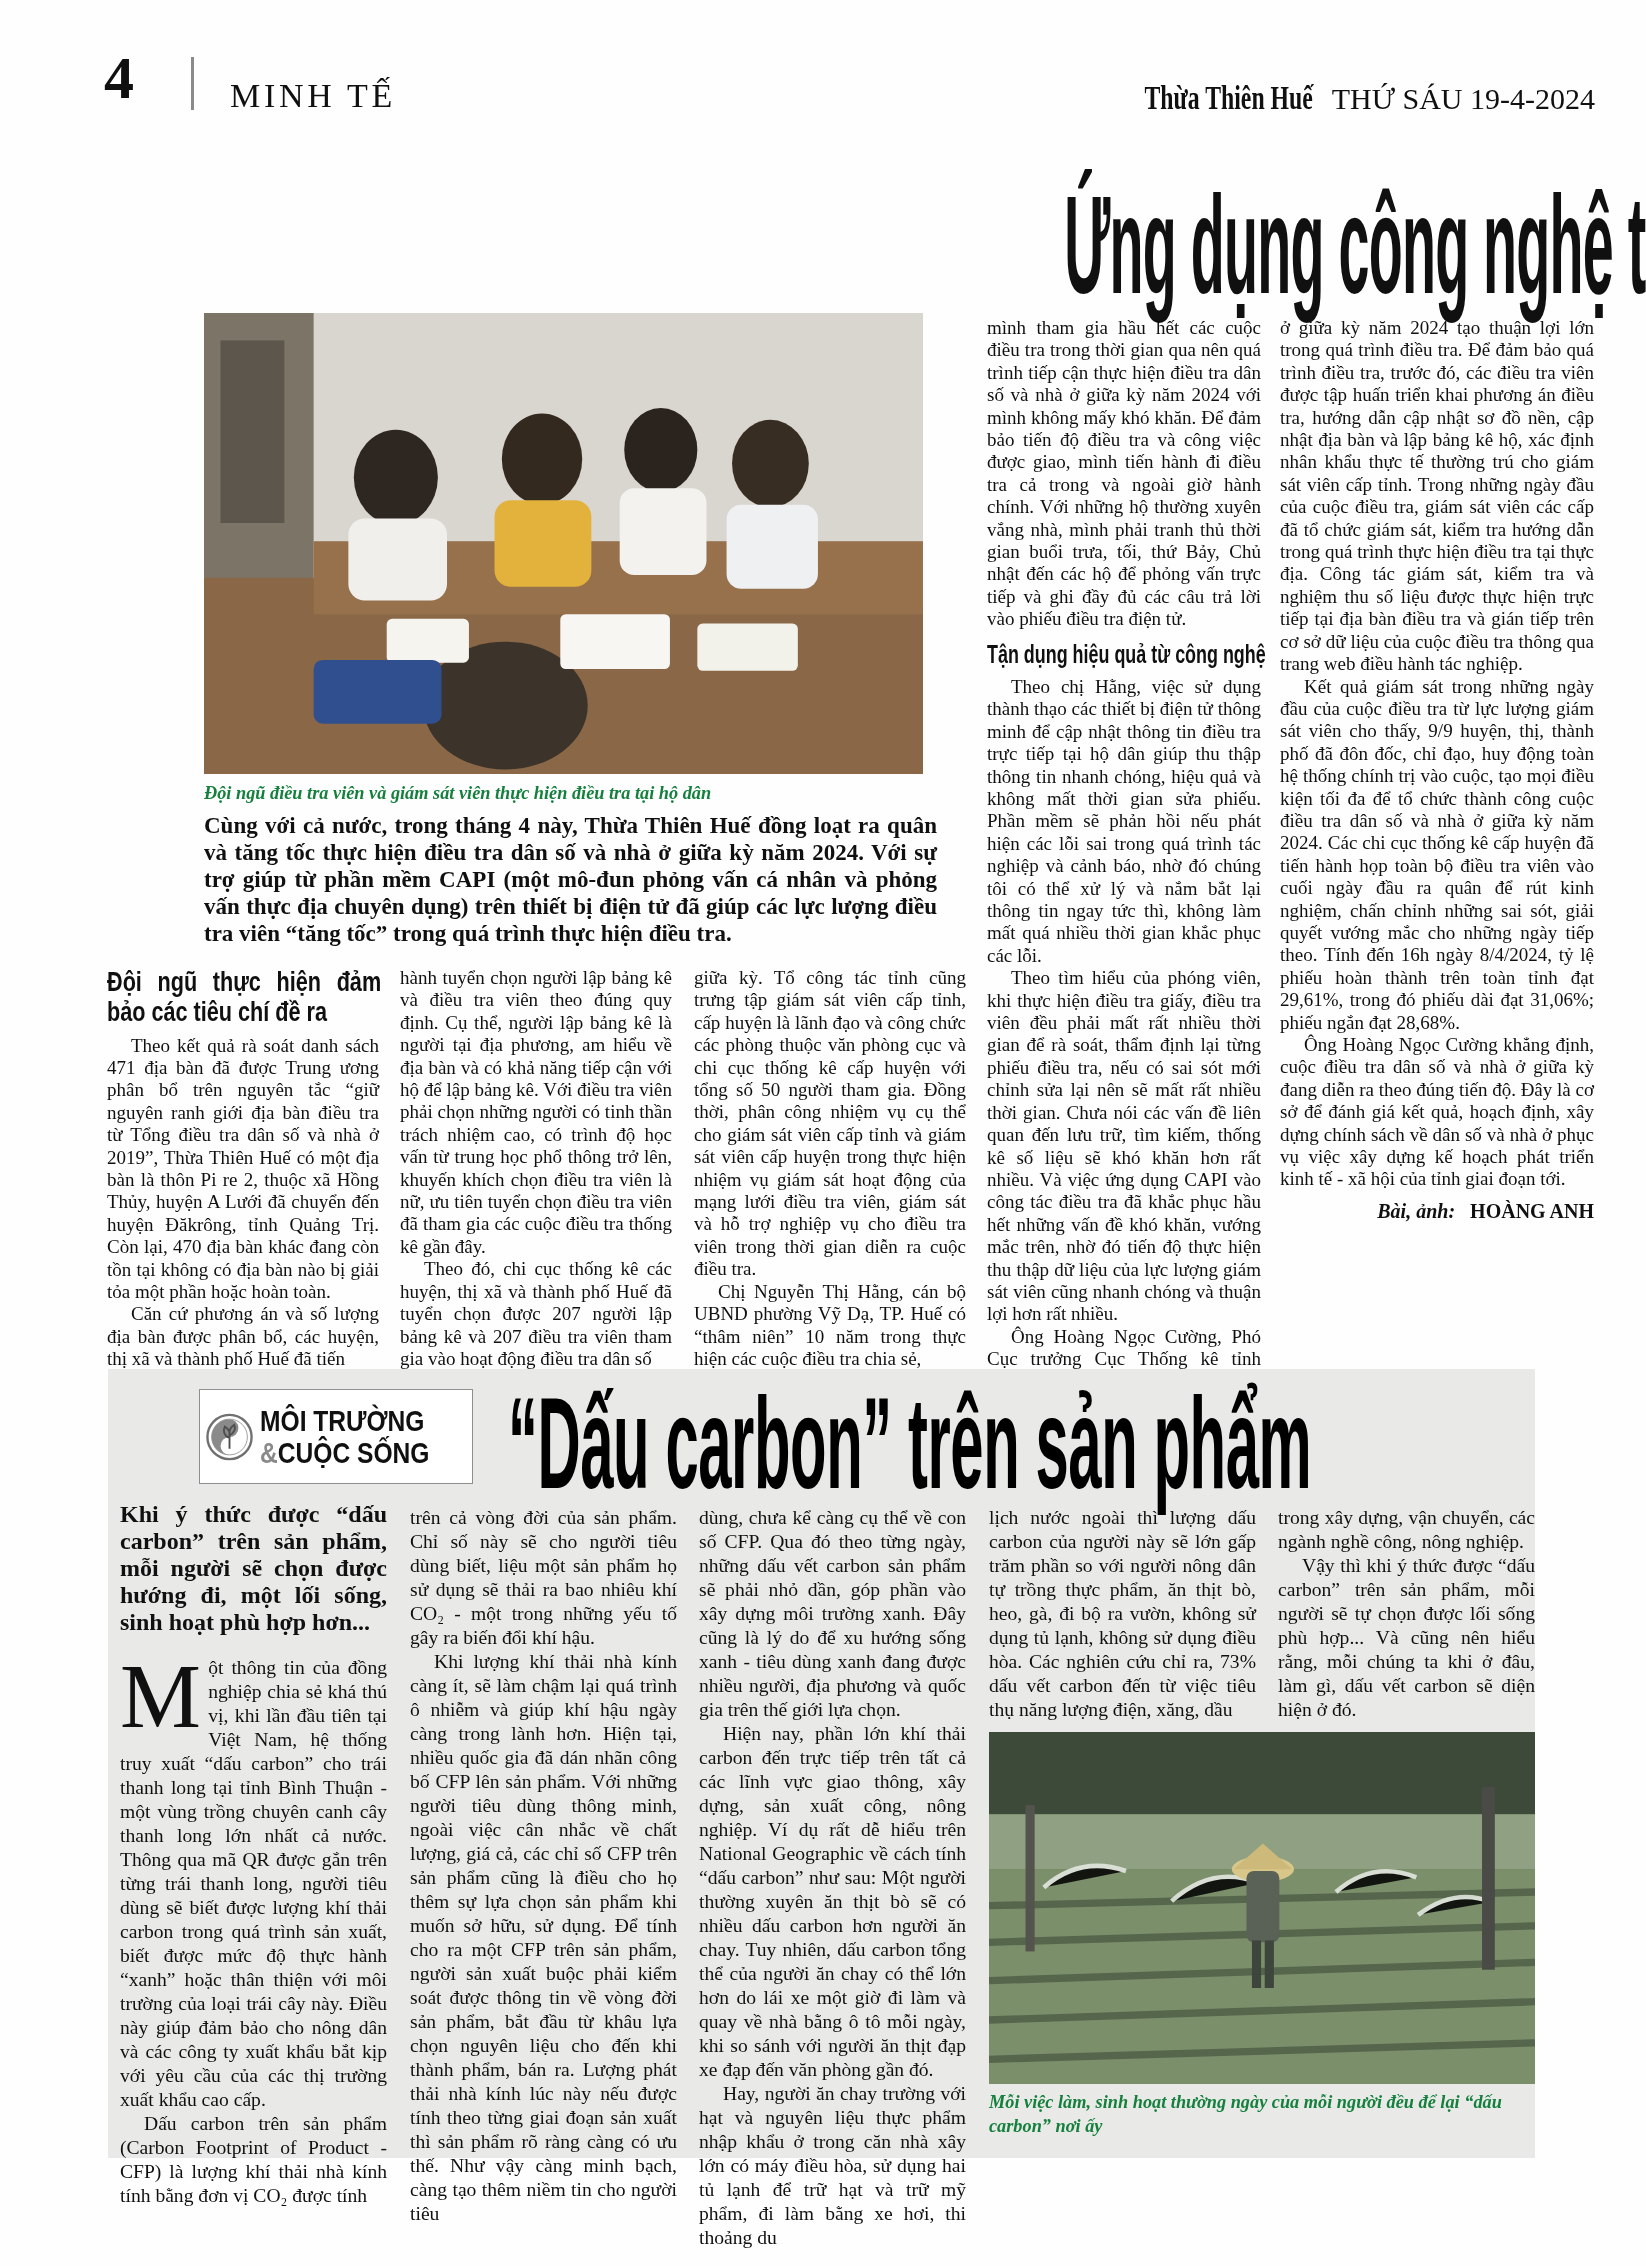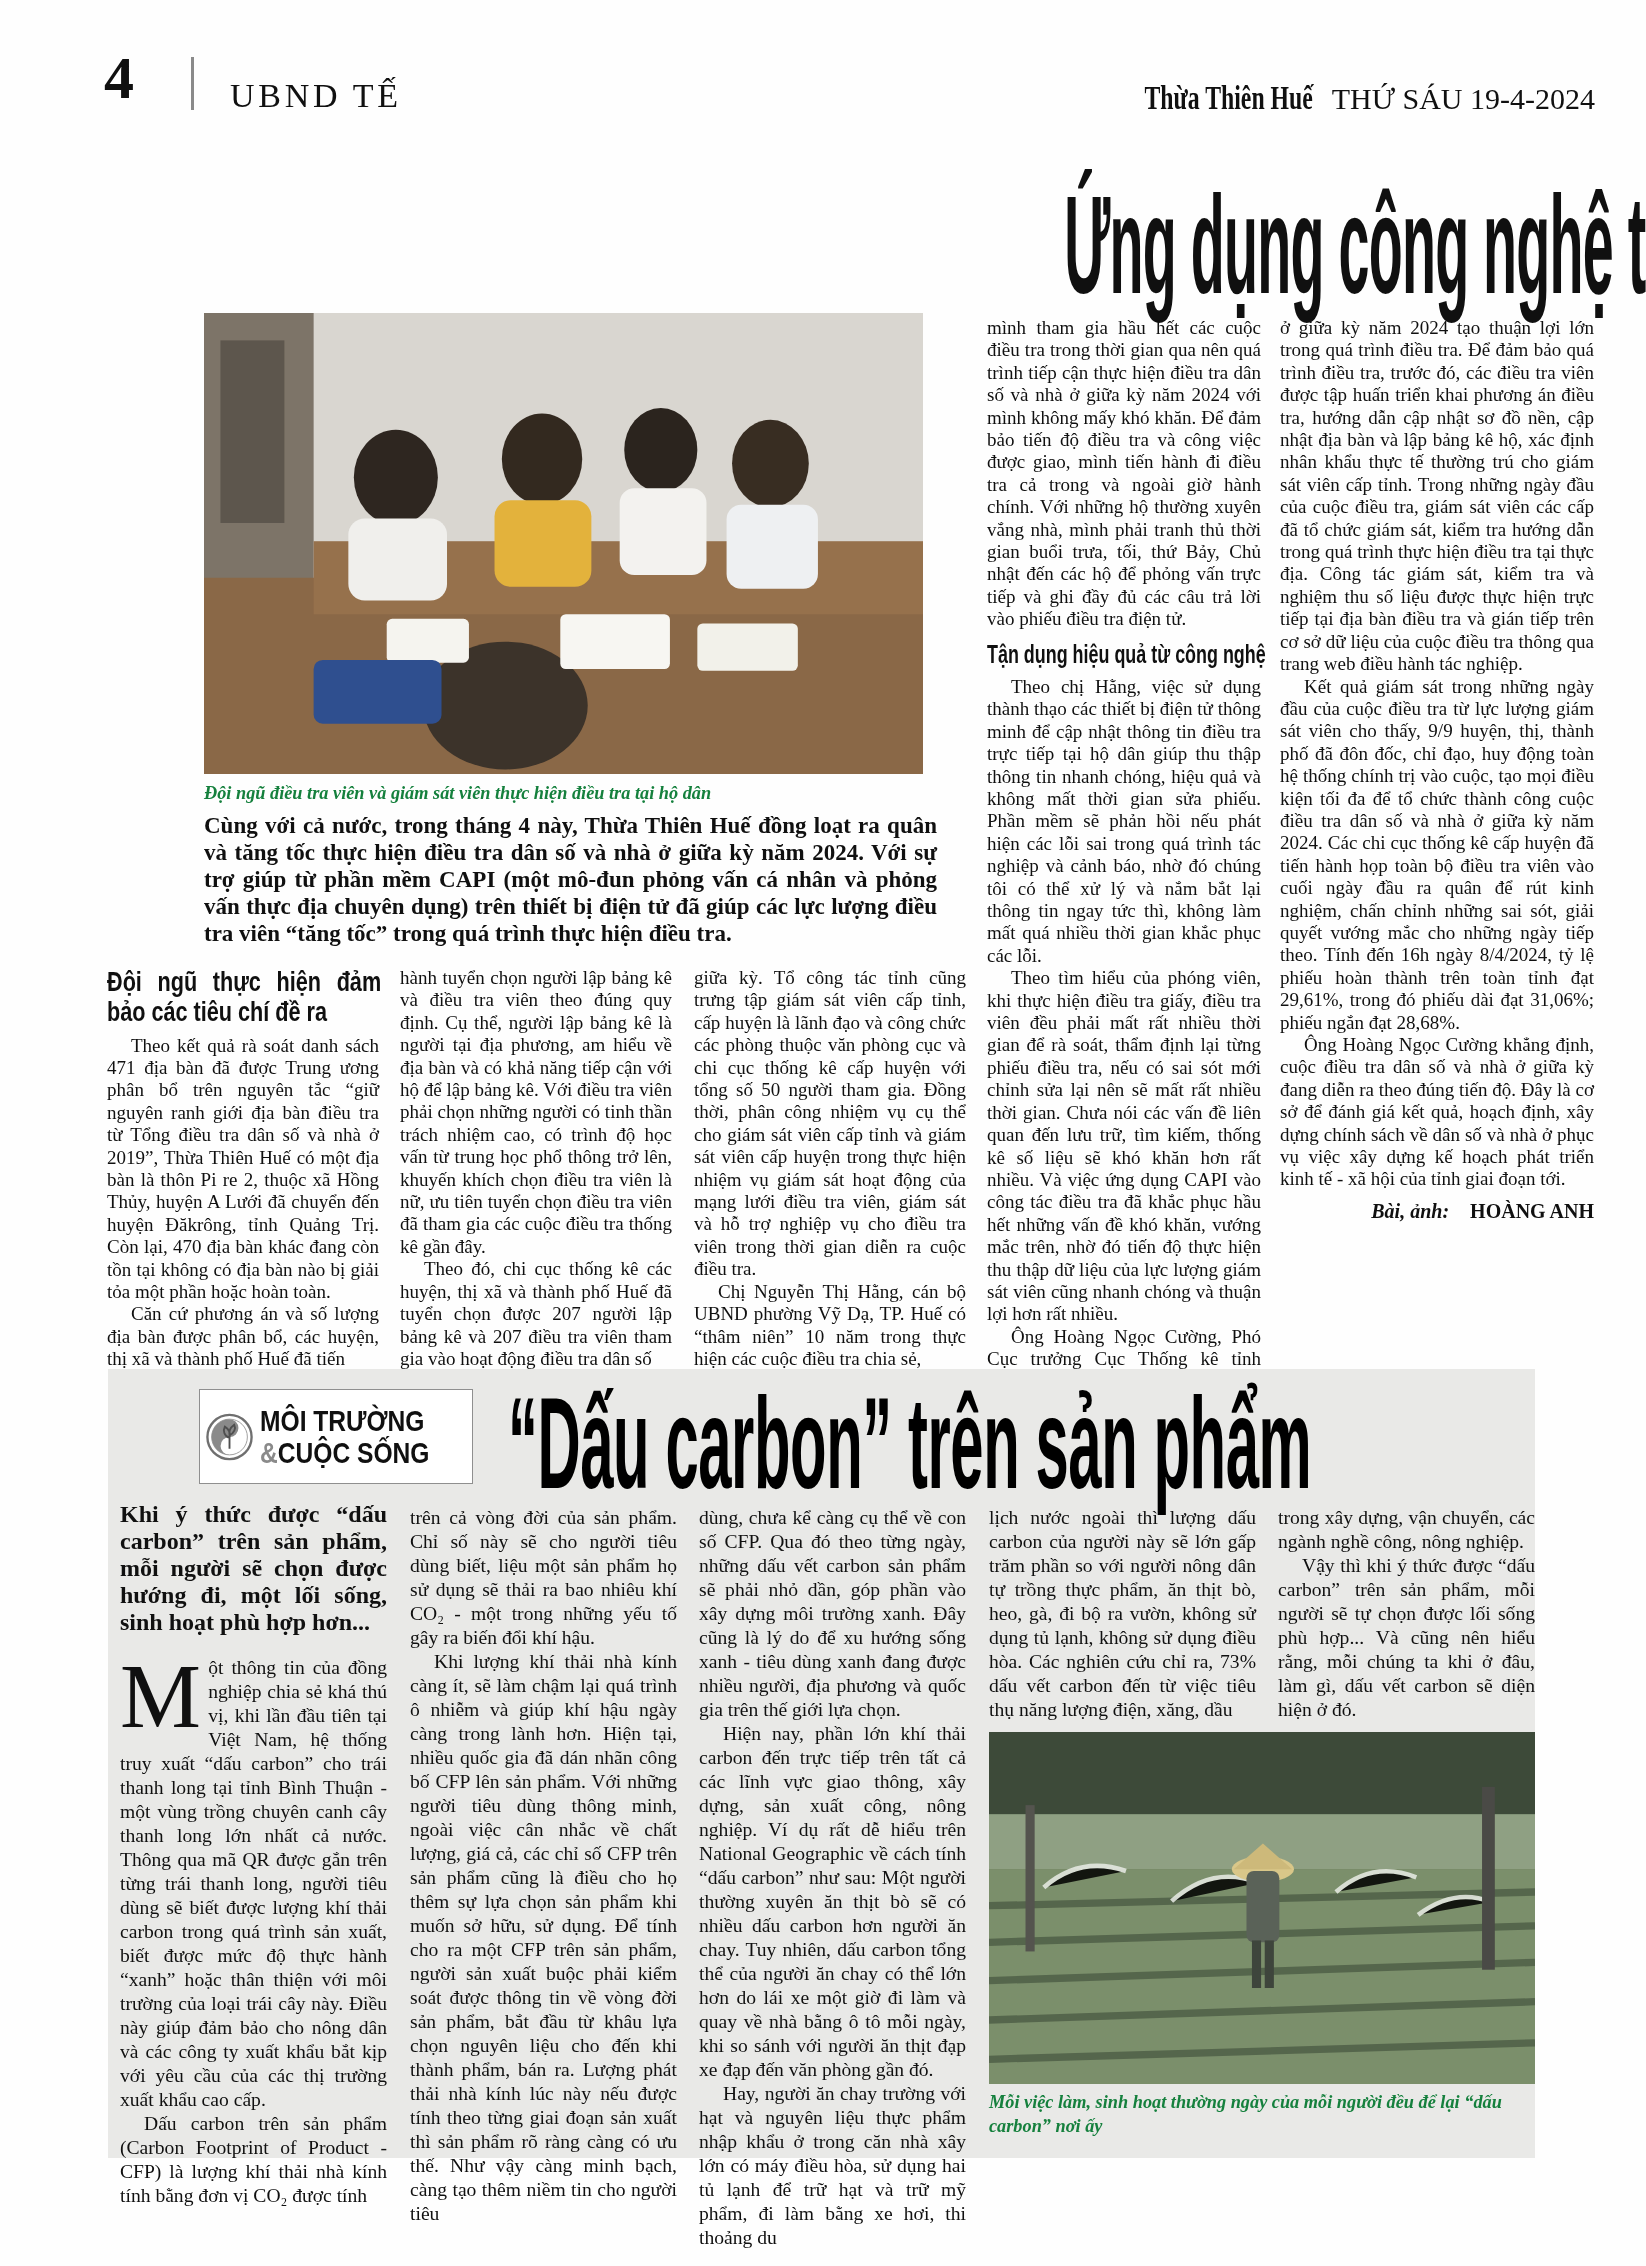--- a/index.html
+++ b/index.html
@@ -30,21 +30,21 @@
   .col{position:absolute;font-size:19px;line-height:22.4px;text-align:justify;}
   .col p{margin:0;}
   .col p.ind{text-indent:24px;}
   .subhead-box{width:347px;transform:scaleX(.79);transform-origin:left top;
                font-family:"Liberation Sans",sans-serif;font-weight:bold;font-size:27.4px;line-height:1.1;
                margin-bottom:7.3px;}
   .subhead-inline{display:inline-block;white-space:nowrap;transform:scaleX(.70);transform-origin:left;
                font-family:"Liberation Sans",sans-serif;font-weight:bold;font-size:25.6px;line-height:1.2;
                margin:8.2px 0 6.4px 0;}
   .byline{text-align:right;margin-top:9.1px;font-size:20px;}
-  .bl-label{font-weight:bold;font-style:italic;margin-right:21px;}
+  .bl-label{font-weight:bold;font-style:italic;margin-right:15px;}
   .bl-name{font-weight:bold;}
   
   .box2{position:absolute;left:108px;top:1369px;width:1427px;height:789px;background:#e9e9e7;}
   .badge{position:absolute;left:91px;top:20px;width:274px;height:95px;background:#ffffff;
          border:0.9px solid #8f8f8f;display:flex;align-items:center;padding:0 5.5px;box-sizing:border-box;}
   .badge-text{margin-left:7.3px;font-family:"Liberation Sans",sans-serif;font-weight:bold;
               font-size:30px;line-height:1.04;transform:scaleX(.82);transform-origin:left center;white-space:nowrap;}
   .badge-amp{color:#8a8a8a;}
   .h2-wrap{position:absolute;left:400px;top:5.5px;}
   .intro2{position:absolute;left:12px;top:132px;width:267px;font-size:24px;font-weight:bold;
@@ -56,21 +56,21 @@
   .photo2{left:881px;top:363px;width:546px;height:352px;}
   .cap2{position:absolute;left:881px;top:722px;width:530px;}
 </style>
 </head>
 <body>
 
 <div class="page">
 
   <div class="page-num">4</div>
   <div class="head-divider"></div>
-  <div class="section-name">UBND TẾ</div>
+  <div class="section-name">MINH TẾ</div>
   <div class="head-right">
     <span class="masthead">Thừa Thiên Huế</span>
     <span class="head-date">THỨ SÁU 19-4-2024</span>
   </div>
 
   <div class="h1-wrap">
     <span class="h1-txt">Ứng dụng công nghệ trong điều tra dân số và nhà ở</span>
   </div>
 
   <div class="photo" style="left:204px;top:313px;width:719px;height:461px;">

